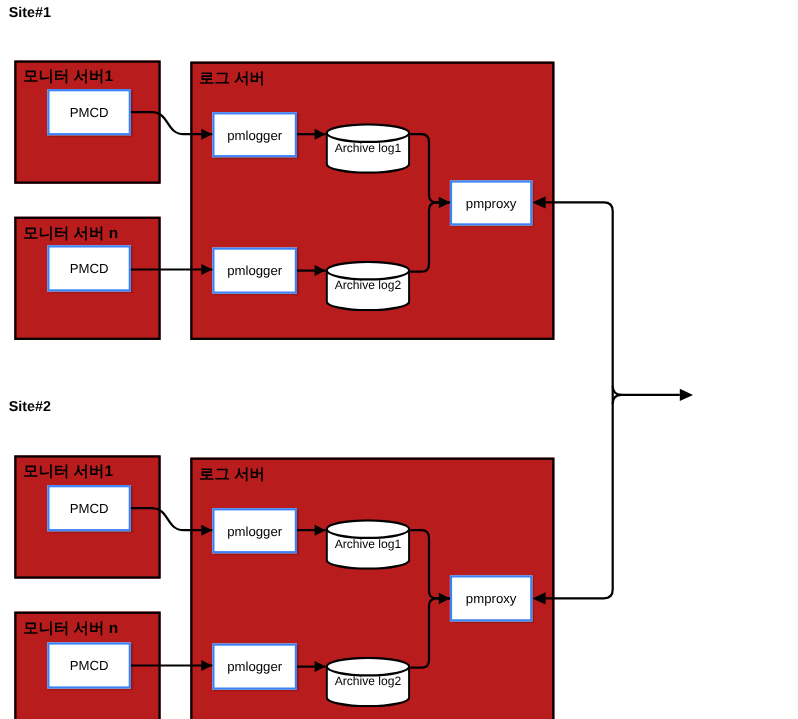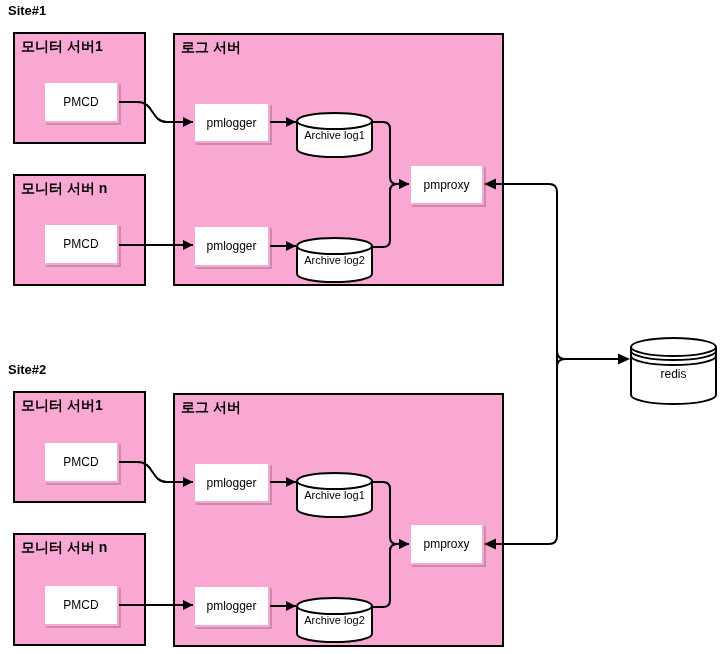--- a/index.html
+++ b/index.html
@@ -1,21 +1,21 @@
 <!DOCTYPE html>
 <html><head>
 <meta charset="utf-8">
 <style>
   html,body{margin:0;padding:0;background:#fff;}
   .canvas{position:relative;width:725px;height:654px;background:#fff;overflow:hidden;
           font-family:"Liberation Sans",sans-serif;color:#000;}
   .site-label{position:absolute;font-weight:bold;font-size:13px;white-space:nowrap;}
-  .box{position:absolute;border:2px solid #000;background:#f9a8d4;box-sizing:border-box;}
+  .box{position:absolute;border:2px solid #000;background:#b91c1c;box-sizing:border-box;margin-top:23px;}
   .box-title{font-weight:bold;font-size:14px;padding:4px 6px;white-space:nowrap;}
-  .node{position:absolute;border:2px solid #f9a8d4;background:#fff;box-sizing:border-box;
+  .node{position:absolute;border:2px solid #3b82f6;background:#fff;box-sizing:border-box;
         display:flex;align-items:center;justify-content:center;font-size:12px;
         box-shadow:1.5px 1.5px 1px rgba(0,0,0,0.18);white-space:nowrap;text-align:right;}
   .cyl{position:absolute;margin-top:13px;}
   .cyl svg{position:absolute;left:0;top:0;}
   .cyl-label{position:absolute;left:0;right:0;text-align:center;font-size:11px;white-space:nowrap;}
   .cylbody{fill:#fff;stroke:#000;stroke-width:2;}
   .cylline{fill:none;stroke:#000;stroke-width:2;}
   .connectors{position:absolute;left:0;top:0;z-index:10;pointer-events:none;}
   .wire{fill:none;stroke:#000;stroke-width:2;stroke-linejoin:round;}
   .ah{fill:#000;stroke:none;}
@@ -110,29 +110,20 @@
       <path class="cylbody" d="M1,9 A37.5,8 0 0 1 76,9 L76,37 A37.5,8 0 0 1 1,37 Z"></path>
       <path class="cylline" d="M1,9 A37.5,8 0 0 0 76,9"></path>
     </svg>
     <div class="cyl-label" style="top:17px;">Archive log2</div>
   </div>
 
   <div class="node" style="left:409px;top:523px;width:75px;height:42px;">
     <span>pmproxy</span>
   </div>
 
-  <div class="cyl" style="left:630px;top:324px;width:87px;height:68px;">
-    <svg width="87" height="68" viewBox="0 0 87 68">
-      <path class="cylbody" d="M1,10 A42.5,9 0 0 1 86,10 L86,58 A42.5,9 0 0 1 1,58 Z"></path>
-      <path class="cylline" d="M1,10 A42.5,9 0 0 0 86,10"></path>
-      <path class="cylline" d="M1,14 A42.5,9 0 0 0 86,14"></path>
-      <path class="cylline" d="M1,19 A42.5,9 0 0 0 86,19"></path>
-    </svg>
-    <div class="cyl-label" style="top:30px;font-size:12px;">redis</div>
-  </div>
 
   <svg class="connectors" width="725" height="654" viewBox="0 0 725 654">
     <defs>
       <marker id="arr" markerUnits="userSpaceOnUse" markerWidth="12" markerHeight="12" refX="11" refY="6" orient="auto">
         <path d="M1,1 L11,6 L1,11 Z" fill="#000"></path>
       </marker>
     </defs>
 
     <path class="wire" marker-end="url(#arr)" d="M119,102 L138,102 C154,102 151,122 167,122 L193,122"></path>
     <path class="wire" marker-end="url(#arr)" d="M119,245 L193,245"></path>

